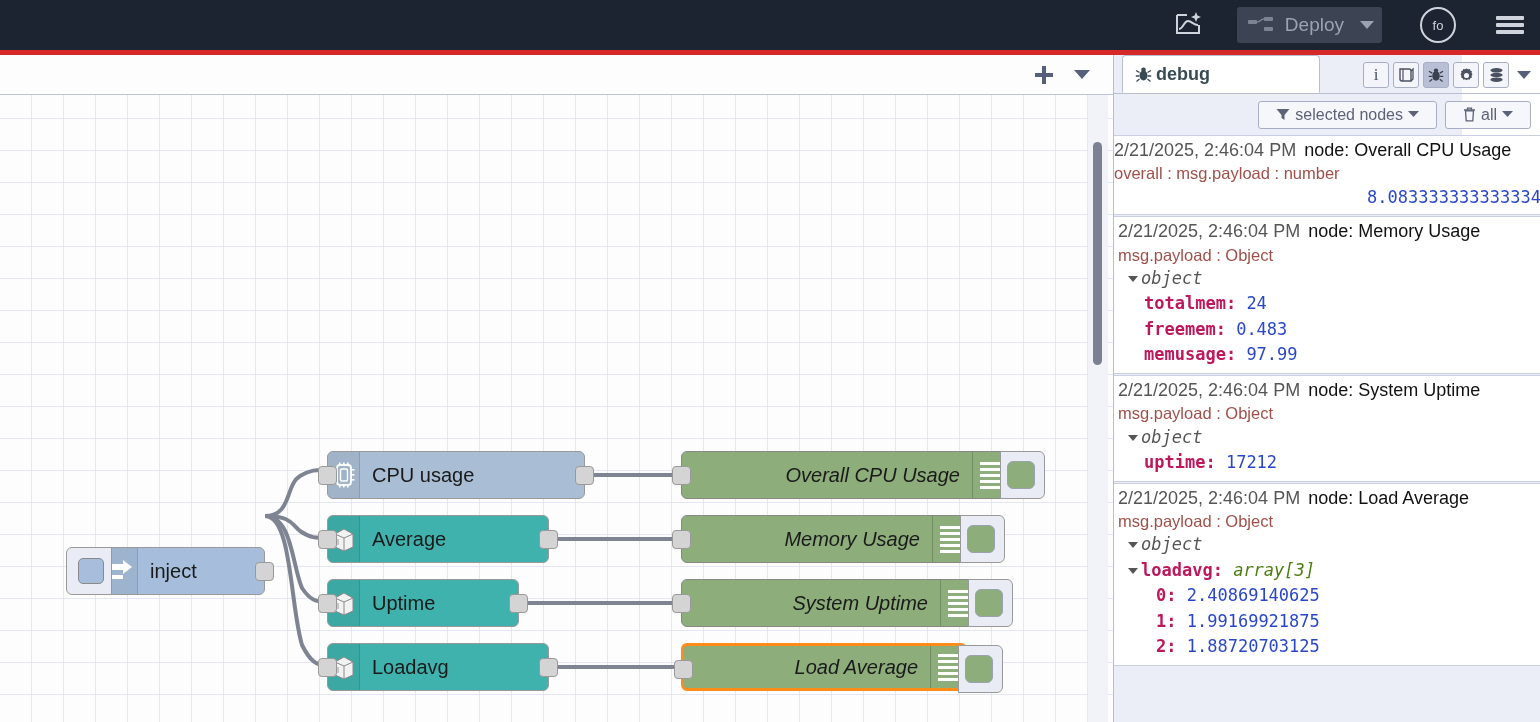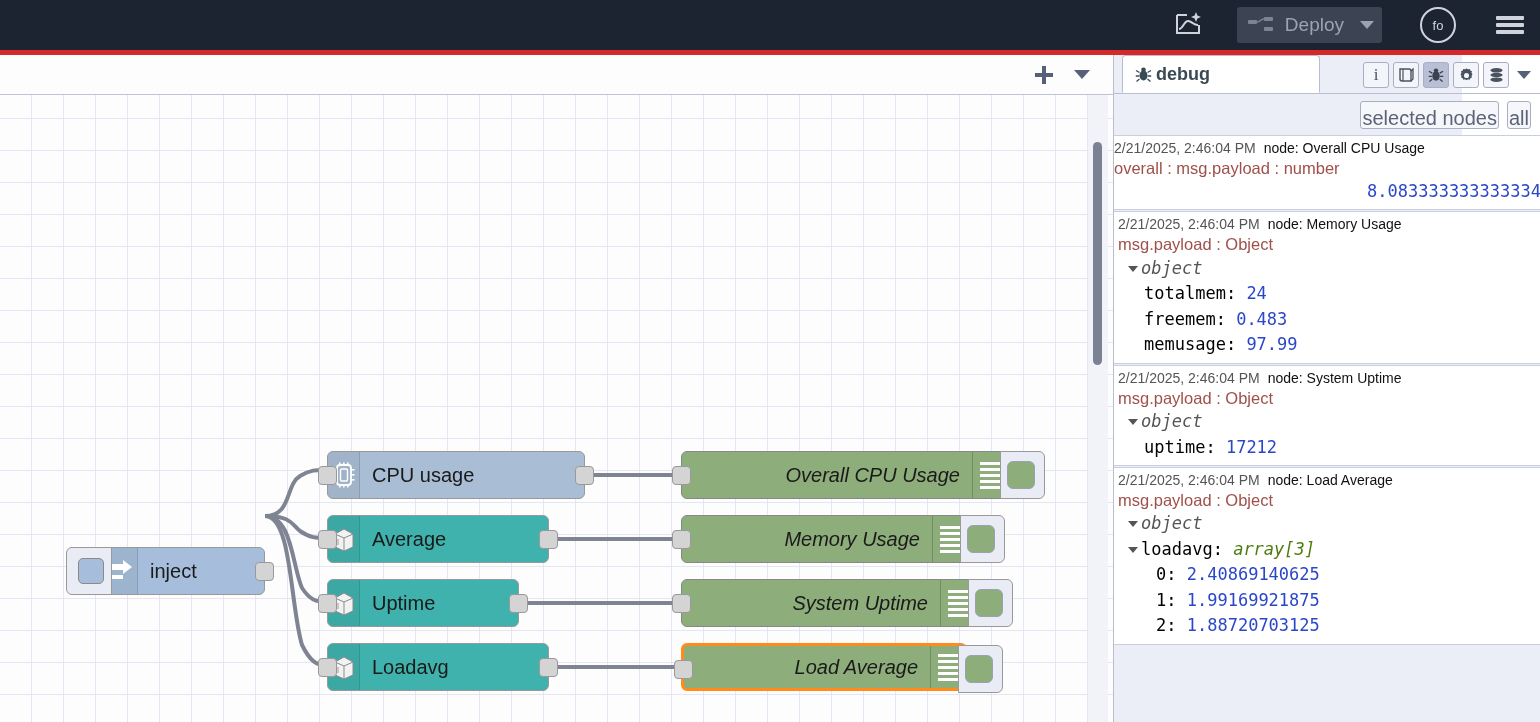--- a/index.html
+++ b/index.html
@@ -183,45 +183,45 @@
   #sb-tool-caret { width:22px; height:24px; display:flex; align-items:center;
                    justify-content:center; cursor:pointer; }
 
   #sb-filterrow {
     position:absolute; left:0; top:39px; width:427px; height:41px;
     display:flex; align-items:center; justify-content:flex-end;
     padding-right:10px; gap:8px;
   }
   .sb-pill {
     border:1px solid #a8aec4; border-radius:3px; background:#f6f7fb;
-    height:28px; display:flex; align-items:center; padding:0 1px; gap:5px;
-    font-size:20px; color:#5c6377; cursor:pointer;flex-direction:column;
+    height:28px; display:flex; align-items:center; padding:0 17px; gap:5px;
+    font-size:16px; color:#5c6377; cursor:pointer;
   }
 
   #debug-list {
     position:absolute; left:0; top:80px; width:427px; height:587px;
     overflow:hidden; background:#eceef7;
   }
   .dbg-msg {
     background:#fff; border-top:1px solid #c9cee0; border-bottom:1px solid #c9cee0;
     margin-bottom:1px; padding:3px 0 5px 4px; cursor:pointer;
   }
-  .dbg-head { font-size:14px; color:#555; line-height:1.3; white-space:nowrap; }
+  .dbg-head { font-size:18px; color:#555; line-height:1.3; white-space:nowrap; }
   .dbg-head .node-name { color:#111; margin-left:8px; }
   .dbg-topic { font-size:16.5px; color:#a0504a; line-height:1.35; }
   .dbg-value {
     font-family:"DejaVu Sans Mono", monospace; font-size:17px;
     color:#2b47c9; line-height:1.45; padding-left:10px;text-align:right;
   }
   .dbg-row {
     font-family:"DejaVu Sans Mono", monospace; font-size:17px;
     line-height:1.5; white-space:nowrap;
   }
   .dbg-exp { color:#555; font-style:italic; padding-left:10px; }
-  .dbg-key { color:#000000; }
+  .dbg-key { color:#be185d;font-weight:bold; }
   .dbg-num { color:#2b47c9; }
   .dbg-arr { color:#4d7c0f; font-style:italic; }
   .caret-tri { display:inline-block; width:0;height:0;
     border-left:5px solid transparent; border-right:5px solid transparent;
     border-top:6px solid #555; vertical-align:2px; margin-right:3px; }
 </style>
 </head>
 <body>
 
 <div id="header">

